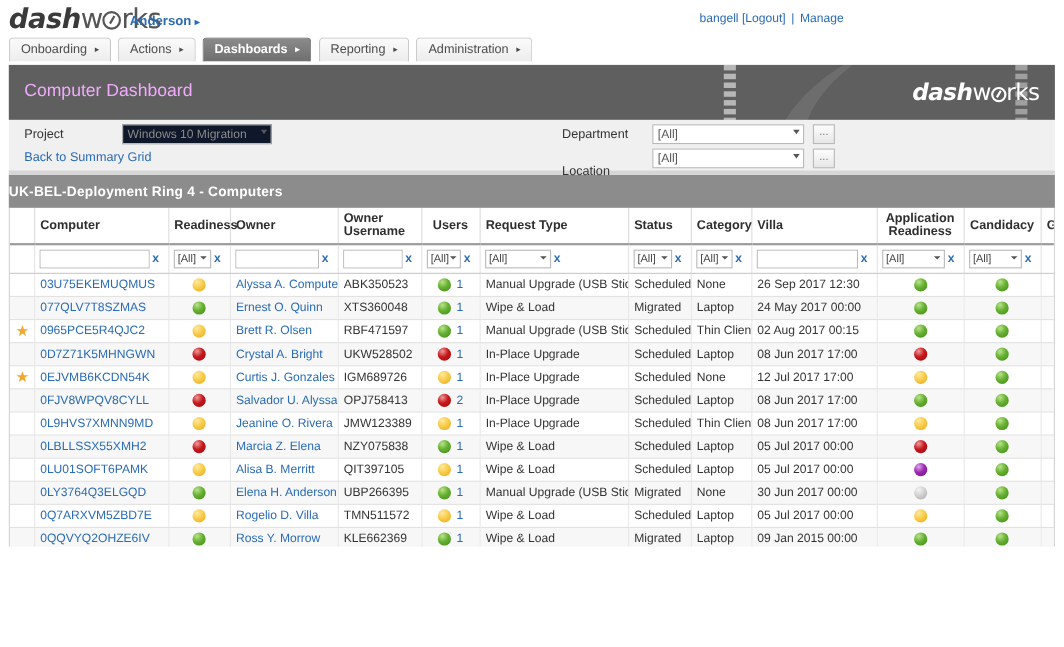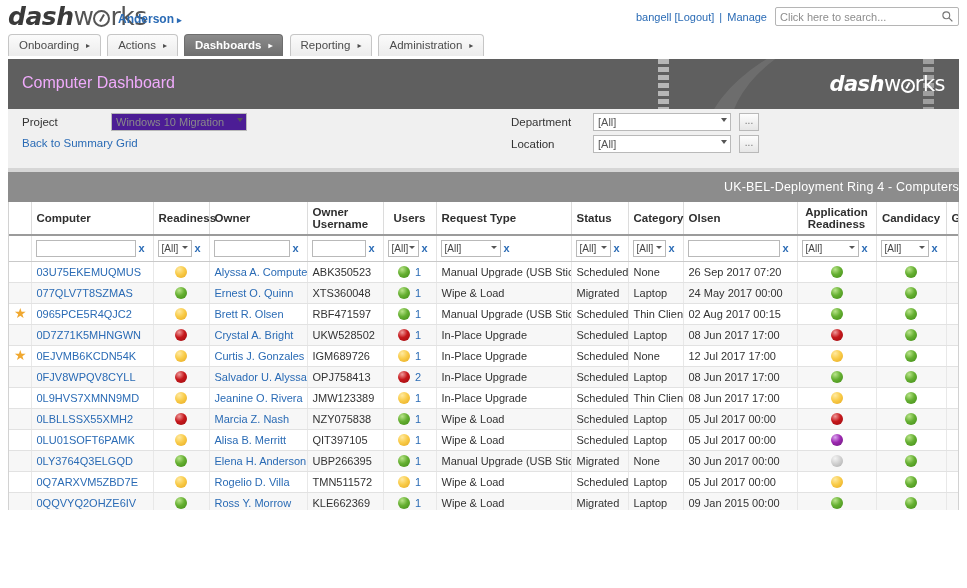--- a/index.html
+++ b/index.html
@@ -168,21 +168,21 @@
   .banner-logo-o::after {
     content: "";
     position: absolute; left: 4px; top: 1px;
     width: 2px; height: 7px; background: #fff;
     transform: rotate(30deg);
   }
 
   
   .filterpanel {
     margin: 0 8px;
-    height: 63px;
+    height: 50px;
     background: #f0f0f0;
     position: relative;
     border-bottom: 4px solid #d6d6d6;
     padding-left: 16px;
   }
   .fp-label {
     position: absolute;
     font-size: 11.5px;
     color: #333;
   }
@@ -191,21 +191,21 @@
     height: 18px;
     border: 1px solid #b9b9b9;
     background: #fff;
     font-size: 11px;
     color: #555;
     padding: 0 16px 0 4px;
     line-height: 16px;
     cursor: pointer;
     white-space: nowrap; overflow: hidden;
   }
-  .fp-select.grey { background: #4c1d95; color: #8a8a8a; }
+  .fp-select.grey { background: #0f172a; color: #8a8a8a; }
   .fp-select .caret {
     position: absolute; right: 3px; top: 4px;
     width: 0; height: 0;
     border-left: 3.5px solid transparent;
     border-right: 3.5px solid transparent;
     border-top: 4px solid #555;
   }
   .fp-ellipsis {
     position: absolute;
     width: 20px; height: 18px;
@@ -219,23 +219,23 @@
     position: absolute; left: 14px; top: 28px;
     color: #2a6bb5; font-size: 11.5px; cursor: pointer;
   }
 
   
   .gridtitle {
     margin: 0 8px;
     height: 30px; line-height: 30px;
     background: #8c8c8c;
     color: #fff;
-    font-weight: normal;
+    font-weight: bold;
     font-size: 12.5px;
-    text-align: right;
+    text-align: left;
     letter-spacing: 0.2px;
   }
 
   
   .tablearea {
     margin: 0 8px;
     height: 308px;
     overflow: hidden;
     background: #fff;
     border-left: 1px solid #d2d2d2;
@@ -353,27 +353,20 @@
     <span>Anderson</span><span class="arr">▸</span>
   </div>
 
   <div class="user-area">
     <a>bangell</a>
     <a>[Logout]</a>
     <span class="sep">|</span>
     <a>Manage</a>
   </div>
 
-  <div class="search-wrap">
-    <input type="text" placeholder="Click here to search..." style="">
-    <svg class="search-icon" viewBox="0 0 16 16">
-      <circle cx="6.5" cy="6.5" r="4.2" fill="none" stroke="#777" stroke-width="1.4"></circle>
-      <line x1="9.7" y1="9.7" x2="14" y2="14" stroke="#777" stroke-width="1.6"></line>
-    </svg>
-  </div>
 </div>
 
 <div class="navtabs">
   <div class="navtab">
     <span>Onboarding</span><span class="arr">▸</span>
   </div>
   <div class="navtab">
     <span>Actions</span><span class="arr">▸</span>
   </div>
   <div class="navtab active">
@@ -420,21 +413,21 @@
   </div>
   <div class="fp-link">Back to Summary Grid</div>
 
   <div class="fp-label" style="left:503px; top:7px;">Department</div>
   <div class="fp-select" style="left:585px; top:4px; width:138px;">
     <span>[All]</span>
     <span class="caret"></span>
   </div>
   <div class="fp-ellipsis" style="left:731px; top:4px;">...</div>
 
-  <div class="fp-label" style="left:503px; top:29px;">Location</div>
+  <div class="fp-label" style="left:503px; top:41px;">Location</div>
   <div class="fp-select" style="left:585px; top:26px; width:138px;">
     <span>[All]</span>
     <span class="caret"></span>
   </div>
   <div class="fp-ellipsis" style="left:731px; top:26px;">...</div>
 </div>
 
 <div class="gridtitle">UK-BEL-Deployment Ring 4 - Computers</div>
 
 <div class="tablearea">
@@ -458,21 +451,21 @@
       <tr id="headrow">
           <th class="c"></th>
           <th>Computer</th>
           <th class="c">Readiness</th>
           <th>Owner</th>
           <th>Owner Username</th>
           <th class="c">Users</th>
           <th>Request Type</th>
           <th>Status</th>
           <th>Category</th>
-          <th>Olsen</th>
+          <th>Villa</th>
           <th class="c">Application Readiness</th>
           <th class="c">Candidacy</th>
           <th>G</th>
         </tr>
     </thead>
     <tbody>
       <tr class="filterrow" id="filterrow">
           <td></td>
           <td><span class="fin" style="width: 100px;"><input type="text" style=""></span><span class="fx">x</span></td>
           <td><span class="fsel" style="width: 34px;">[All]<span class="caret"></span></span><span class="fx">x</span></td>
@@ -492,21 +485,21 @@
         <tr>
           <td class="d ctr starcell"></td>
           <td class="d"><a class="celllink">03U75EKEMUQMUS</a></td>
           <td class="d ctr"><span class="rag rag-amber"></span></td>
           <td class="d"><a class="celllink">Alyssa A. Computers</a></td>
           <td class="d">ABK350523</td>
           <td class="d" style="text-align: center;"><span class="rag rag-green"></span><span class="ucount">1</span></td>
           <td class="d">Manual Upgrade (USB Stick)</td>
           <td class="d">Scheduled</td>
           <td class="d">None</td>
-          <td class="d">26 Sep 2017 07:20</td>
+          <td class="d">26 Sep 2017 12:30</td>
           <td class="d ctr"><span class="rag rag-green"></span></td>
           <td class="d ctr"><span class="rag rag-green"></span></td>
           <td class="d"></td>
         </tr>
         <tr class="alt">
           <td class="d ctr starcell"></td>
           <td class="d"><a class="celllink">077QLV7T8SZMAS</a></td>
           <td class="d ctr"><span class="rag rag-green"></span></td>
           <td class="d"><a class="celllink">Ernest O. Quinn</a></td>
           <td class="d">XTS360048</td>
@@ -591,21 +584,21 @@
           <td class="d">Thin Client</td>
           <td class="d">08 Jun 2017 17:00</td>
           <td class="d ctr"><span class="rag rag-amber"></span></td>
           <td class="d ctr"><span class="rag rag-green"></span></td>
           <td class="d"></td>
         </tr>
         <tr class="alt">
           <td class="d ctr starcell"></td>
           <td class="d"><a class="celllink">0LBLLSSX55XMH2</a></td>
           <td class="d ctr"><span class="rag rag-red"></span></td>
-          <td class="d"><a class="celllink">Marcia Z. Nash</a></td>
+          <td class="d"><a class="celllink">Marcia Z. Elena</a></td>
           <td class="d">NZY075838</td>
           <td class="d" style="text-align: center;"><span class="rag rag-green"></span><span class="ucount">1</span></td>
           <td class="d">Wipe &amp; Load</td>
           <td class="d">Scheduled</td>
           <td class="d">Laptop</td>
           <td class="d">05 Jul 2017 00:00</td>
           <td class="d ctr"><span class="rag rag-red"></span></td>
           <td class="d ctr"><span class="rag rag-green"></span></td>
           <td class="d"></td>
         </tr>

